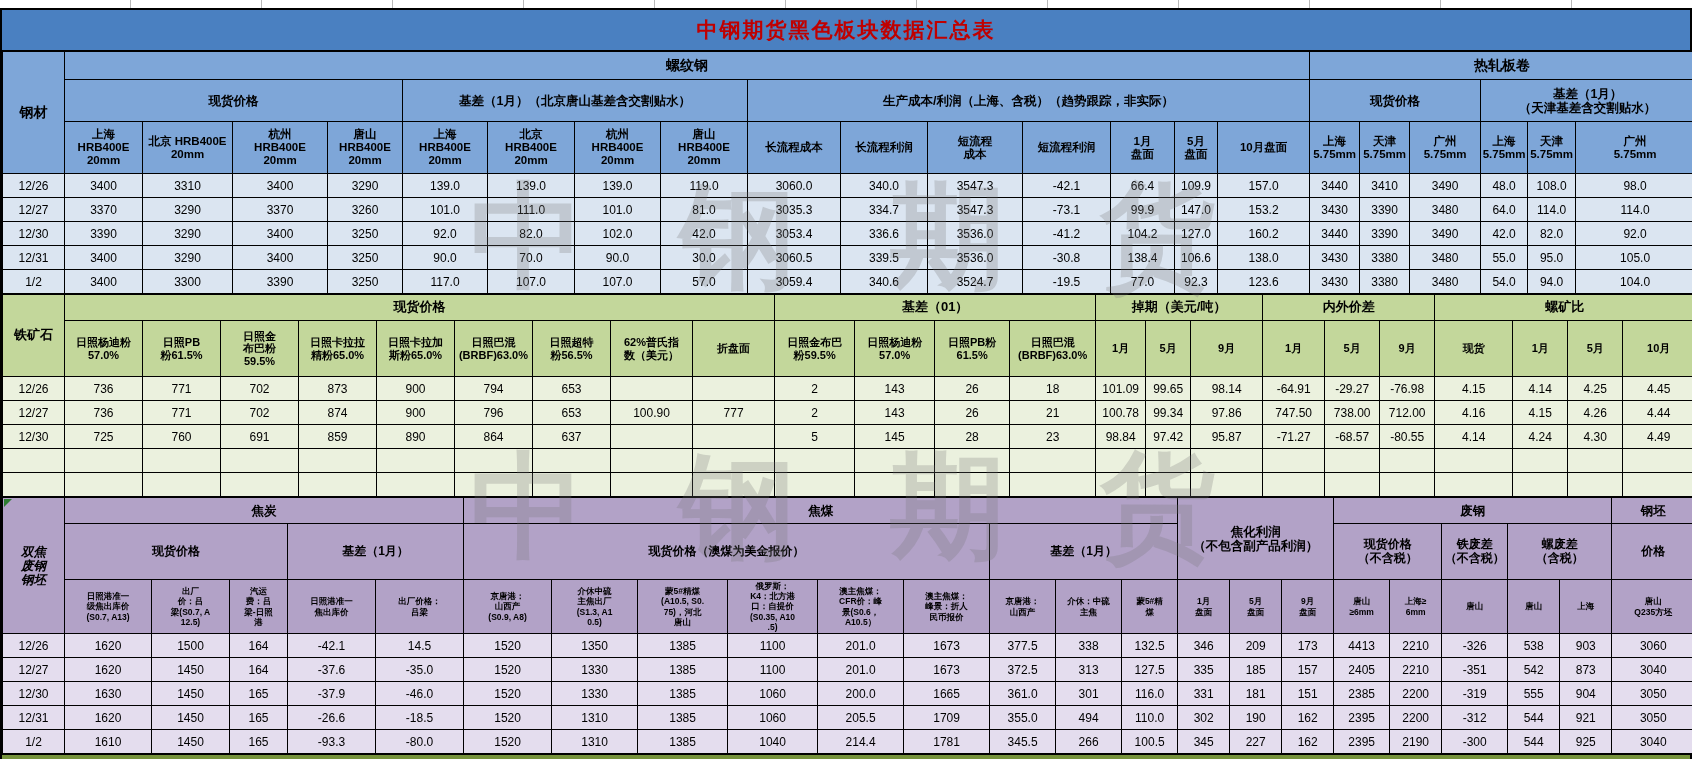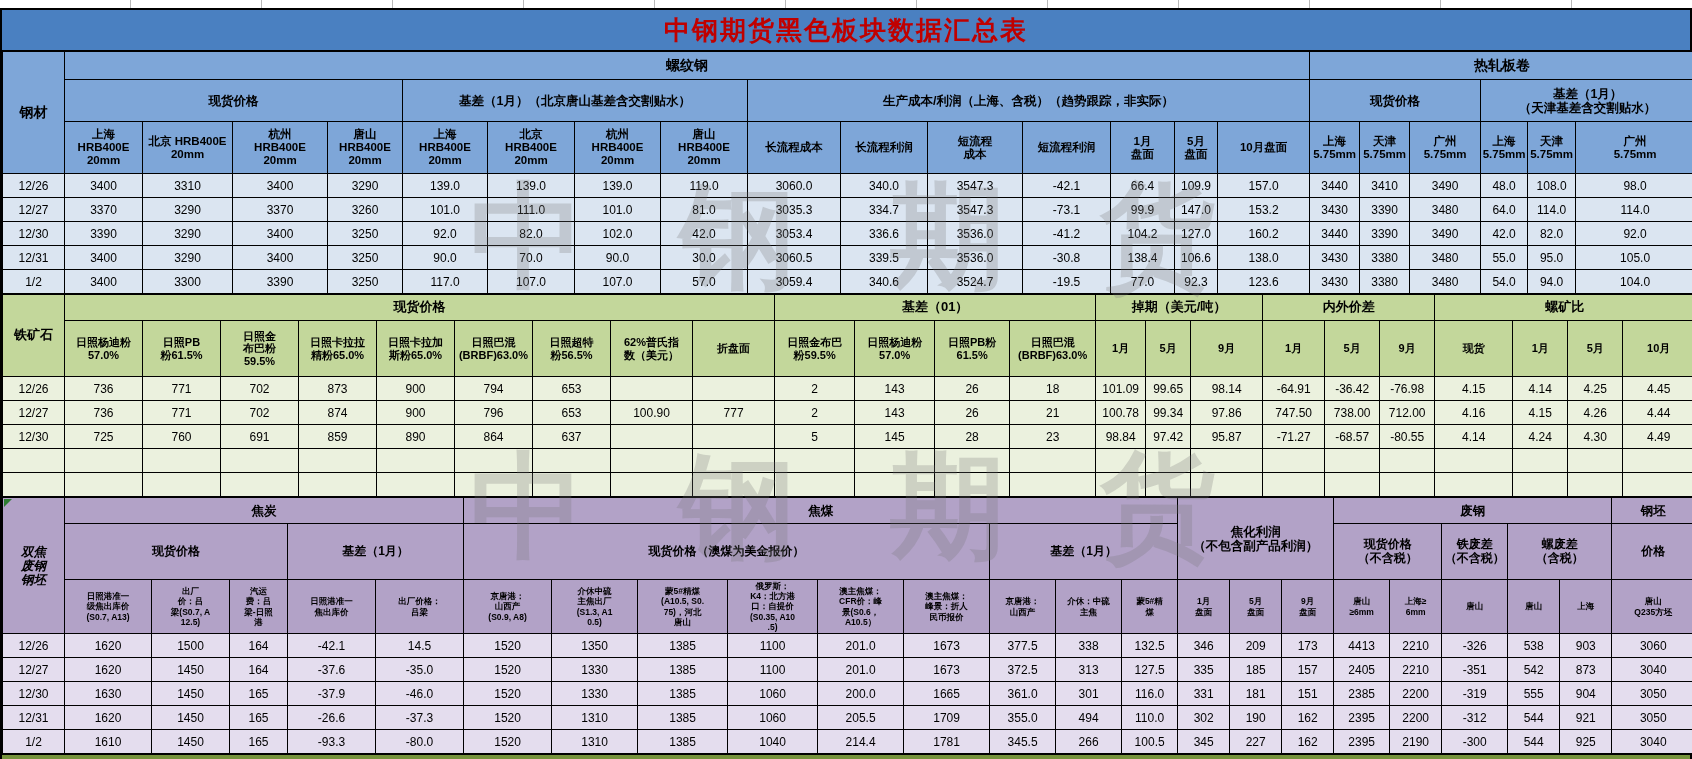--- a/index.html
+++ b/index.html
@@ -1,21 +1,21 @@
 <!DOCTYPE html>
 <html><head>
 <meta charset="utf-8">
 <style>
   html,body{margin:0;padding:0;background:#fff;}
   body{width:1692px;font-family:"Liberation Sans","DejaVu Sans",sans-serif;}
   .sheet{position:relative;width:1692px;height:759px;background:#fff;overflow:hidden;}
   .topstrip{height:8px;background:repeating-linear-gradient(90deg,#ffffff 0 130px,#b9b9b9 130px 131px);}
   .frame{border:2px solid #000;}
   .title-bar{height:40px;background:#4a80c1;border-bottom:1px solid #000;display:flex;align-items:center;justify-content:center;}
-  .title-text{color:#c00000;font-size:26px;font-weight:bold;letter-spacing:2px;}
+  .title-text{color:#c00000;font-size:21px;font-weight:bold;letter-spacing:2px;}
   table.grid{border-collapse:collapse;table-layout:fixed;width:1692px;}
   .grid th,.grid td{border:1px solid #000;text-align:center;vertical-align:middle;white-space:pre-line;overflow:hidden;padding:0;color:#000;}
   .grid td{font-size:12px;height:23px;}
   .grid th{font-weight:bold;line-height:1.12;}
   .steel th{background:#7ea6d8;}
   .steel td{background:#dbe5f1;}
   .steel tr.hr0 th{font-size:14px;}
   .steel tr.hr1 th{font-size:12.5px;}
   .steel tr.hr2 th{font-size:11.5px;}
   .steel th.lbl{font-size:14px;}
@@ -348,21 +348,21 @@
               <td></td>
               <td></td>
               <td>2</td>
               <td>143</td>
               <td>26</td>
               <td>18</td>
               <td>101.09</td>
               <td>99.65</td>
               <td>98.14</td>
               <td>-64.91</td>
-              <td>-36.42</td>
+              <td>-29.27</td>
               <td>-76.98</td>
               <td>4.15</td>
               <td>4.14</td>
               <td>4.25</td>
               <td>4.45</td>
             </tr>
             <tr>
               <td>12/27</td>
               <td>736</td>
               <td>771</td>
@@ -662,21 +662,21 @@
               <td>555</td>
               <td>904</td>
               <td>3050</td>
             </tr>
             <tr>
               <td>12/31</td>
               <td>1620</td>
               <td>1450</td>
               <td>165</td>
               <td>-26.6</td>
-              <td>-37.3</td>
+              <td>-18.5</td>
               <td>1520</td>
               <td>1310</td>
               <td>1385</td>
               <td>1060</td>
               <td>205.5</td>
               <td>1709</td>
               <td>355.0</td>
               <td>494</td>
               <td>110.0</td>
               <td>302</td>

